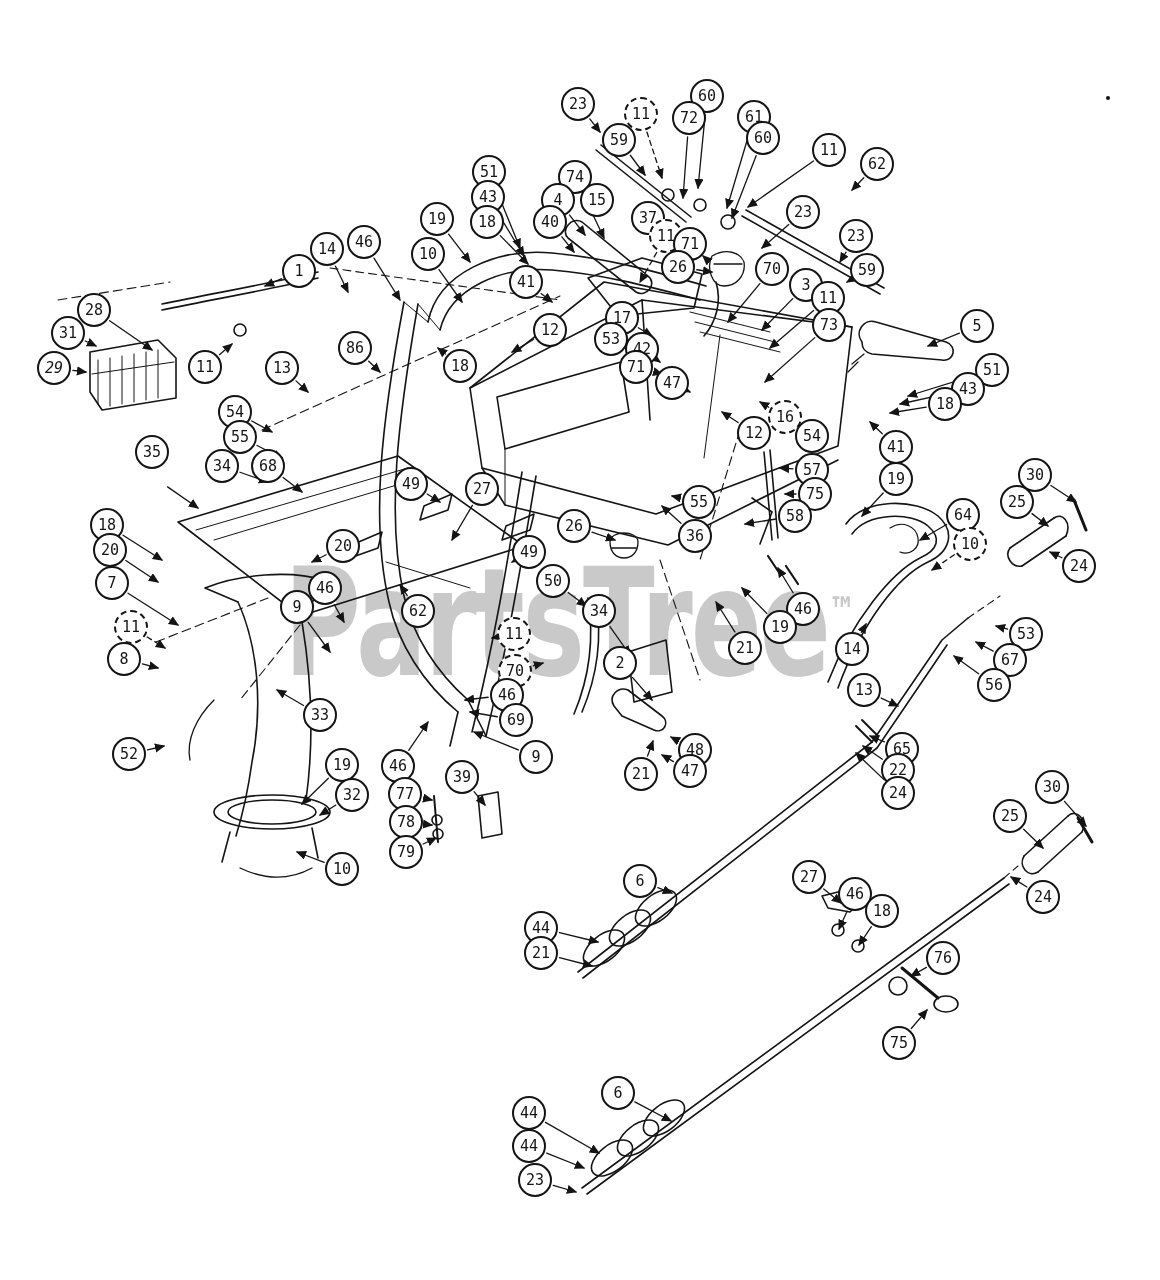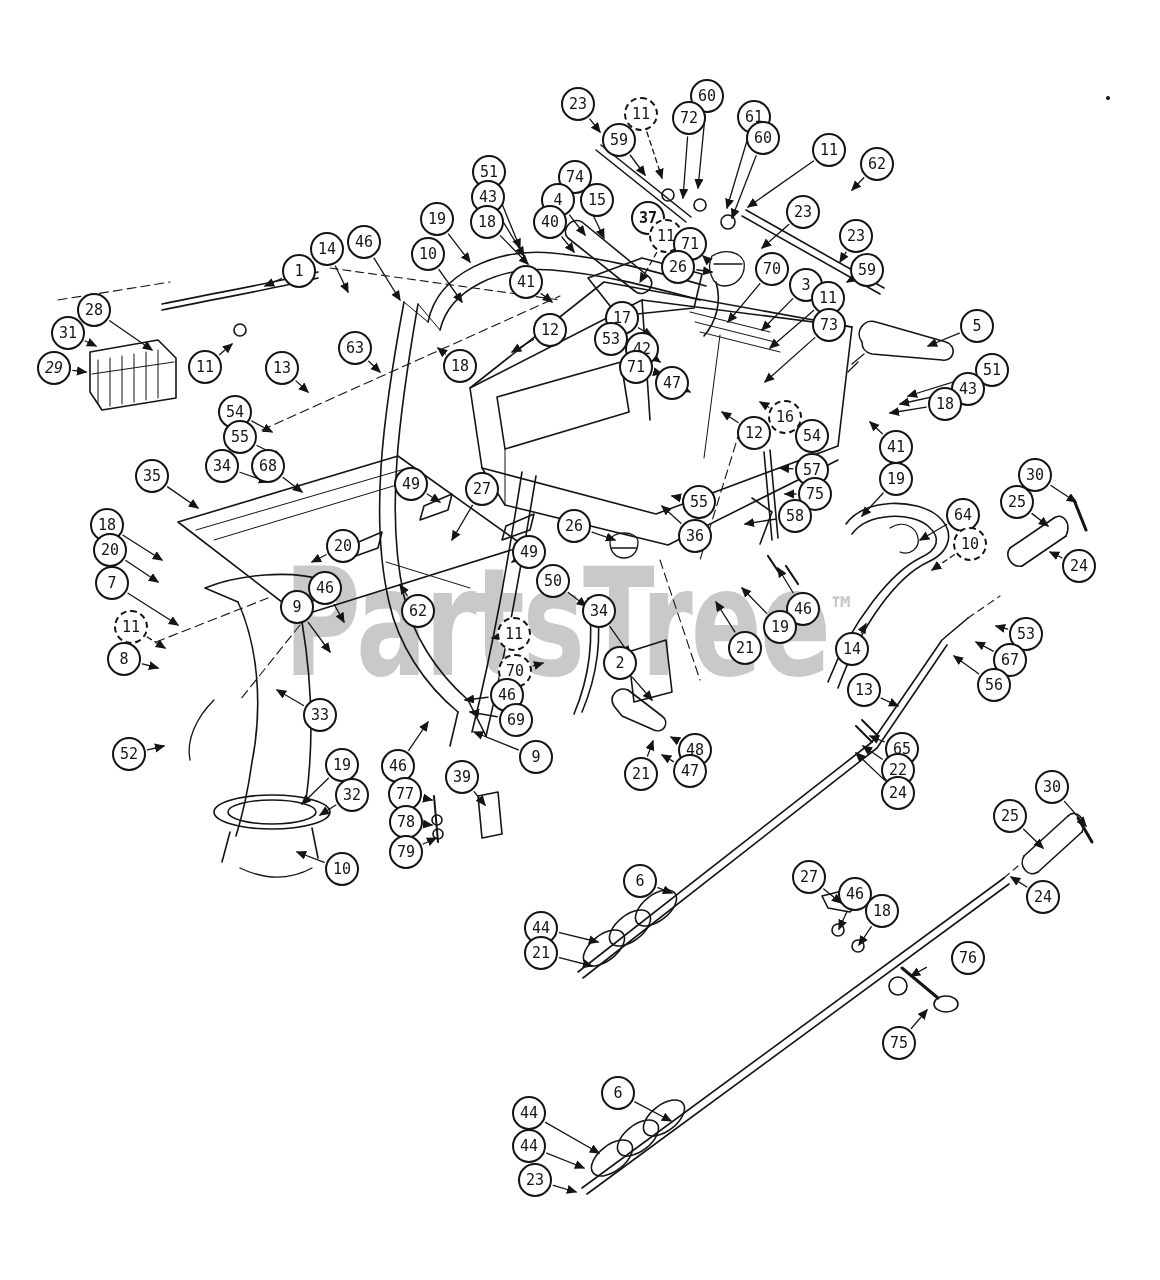--- a/index.html
+++ b/index.html
@@ -304,21 +304,21 @@
       <div class="callout" style="left: 690px; top: 79px;">60</div>
       <div class="callout" style="left: 672px; top: 101px;">72</div>
       <div class="callout" style="left: 737px; top: 100px;">61</div>
       <div class="callout" style="left: 746px; top: 121px;">60</div>
       <div class="callout" style="left: 602px; top: 123px;">59</div>
       <div class="callout" style="left: 812px; top: 133px;">11</div>
       <div class="callout" style="left: 860px; top: 147px;">62</div>
       <div class="callout" style="left: 558px; top: 160px;">74</div>
       <div class="callout" style="left: 541px; top: 183px;">4</div>
       <div class="callout" style="left: 580px; top: 183px;">15</div>
-      <div class="callout" style="left: 631px; top: 201px; font-weight: bold;">37</div>
+      <div class="callout" style="left: 631px; top: 201px;">37</div>
       <div class="callout" style="left: 533px; top: 205px;">40</div>
       <div class="callout dashed" style="left: 649px; top: 219px;">11</div>
       <div class="callout" style="left: 673px; top: 227px;">71</div>
       <div class="callout" style="left: 786px; top: 195px;">23</div>
       <div class="callout" style="left: 839px; top: 219px;">23</div>
       <div class="callout" style="left: 661px; top: 250px;">26</div>
       <div class="callout" style="left: 755px; top: 252px;">70</div>
       <div class="callout" style="left: 850px; top: 253px;">59</div>
       <div class="callout" style="left: 789px; top: 268px;">3</div>
       <div class="callout" style="left: 811px; top: 281px;">11</div>
@@ -331,28 +331,28 @@
       <div class="callout" style="left: 282px; top: 254px;">1</div>
       <div class="callout" style="left: 310px; top: 232px;">14</div>
       <div class="callout" style="left: 347px; top: 225px;">46</div>
       <div class="callout" style="left: 411px; top: 237px;">10</div>
       <div class="callout" style="left: 509px; top: 265px;">41</div>
       <div class="callout" style="left: 77px; top: 293px;">28</div>
       <div class="callout" style="left: 51px; top: 316px;">31</div>
       <div class="callout" style="left: 37px; top: 351px; font-style: italic;">29</div>
       <div class="callout" style="left: 188px; top: 350px;">11</div>
       <div class="callout" style="left: 265px; top: 351px;">13</div>
-      <div class="callout" style="left: 338px; top: 331px;">63</div>
+      <div class="callout" style="left: 338px; top: 331px;">86</div>
       <div class="callout" style="left: 443px; top: 349px;">18</div>
       <div class="callout" style="left: 533px; top: 313px;">12</div>
       <div class="callout" style="left: 218px; top: 395px;">54</div>
       <div class="callout" style="left: 223px; top: 420px;">55</div>
       <div class="callout" style="left: 205px; top: 449px;">34</div>
       <div class="callout" style="left: 251px; top: 449px;">68</div>
-      <div class="callout" style="left: 135px; top: 459px;">35</div>
+      <div class="callout" style="left: 135px; top: 435px;">35</div>
       <div class="callout" style="left: 90px; top: 508px;">18</div>
       <div class="callout" style="left: 93px; top: 533px;">20</div>
       <div class="callout" style="left: 326px; top: 529px;">20</div>
       <div class="callout" style="left: 95px; top: 566px;">7</div>
       <div class="callout dashed" style="left: 114px; top: 610px;">11</div>
       <div class="callout" style="left: 107px; top: 642px;">8</div>
       <div class="callout" style="left: 605px; top: 301px;">17</div>
       <div class="callout" style="left: 594px; top: 322px;">53</div>
       <div class="callout" style="left: 625px; top: 332px;">42</div>
       <div class="callout" style="left: 619px; top: 350px;">71</div>
@@ -416,20 +416,20 @@
       <div class="callout" style="left: 881px; top: 776px;">24</div>
       <div class="callout" style="left: 623px; top: 864px;">6</div>
       <div class="callout" style="left: 524px; top: 911px;">44</div>
       <div class="callout" style="left: 524px; top: 936px;">21</div>
       <div class="callout" style="left: 792px; top: 860px;">27</div>
       <div class="callout" style="left: 838px; top: 877px;">46</div>
       <div class="callout" style="left: 865px; top: 894px;">18</div>
       <div class="callout" style="left: 1035px; top: 770px;">30</div>
       <div class="callout" style="left: 993px; top: 799px;">25</div>
       <div class="callout" style="left: 1026px; top: 880px;">24</div>
-      <div class="callout" style="left: 926px; top: 941px; margin-left: 25px;">76</div>
+      <div class="callout" style="left: 926px; top: 941px;">76</div>
       <div class="callout" style="left: 882px; top: 1026px;">75</div>
       <div class="callout" style="left: 601px; top: 1076px;">6</div>
       <div class="callout" style="left: 512px; top: 1096px;">44</div>
       <div class="callout" style="left: 512px; top: 1129px;">44</div>
       <div class="callout" style="left: 518px; top: 1163px;">23</div>
     </div>
 </div>
 
 </body></html>

